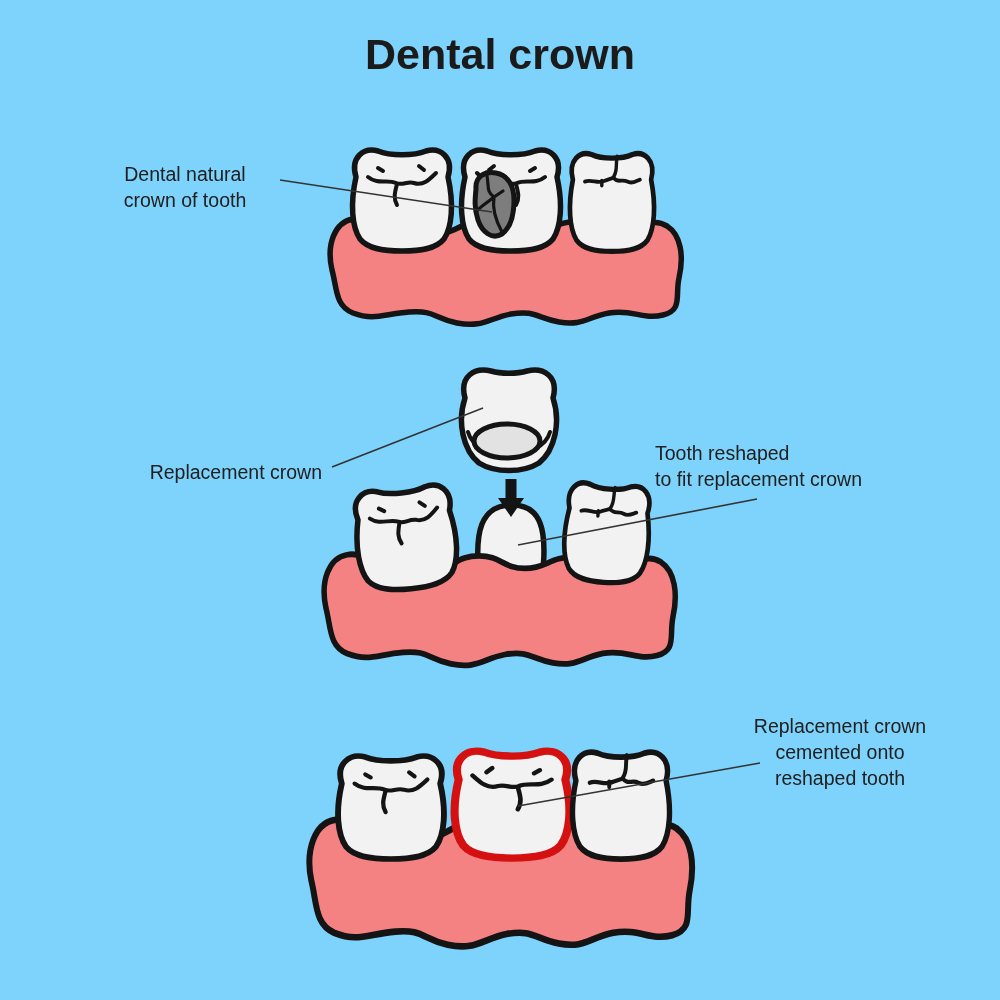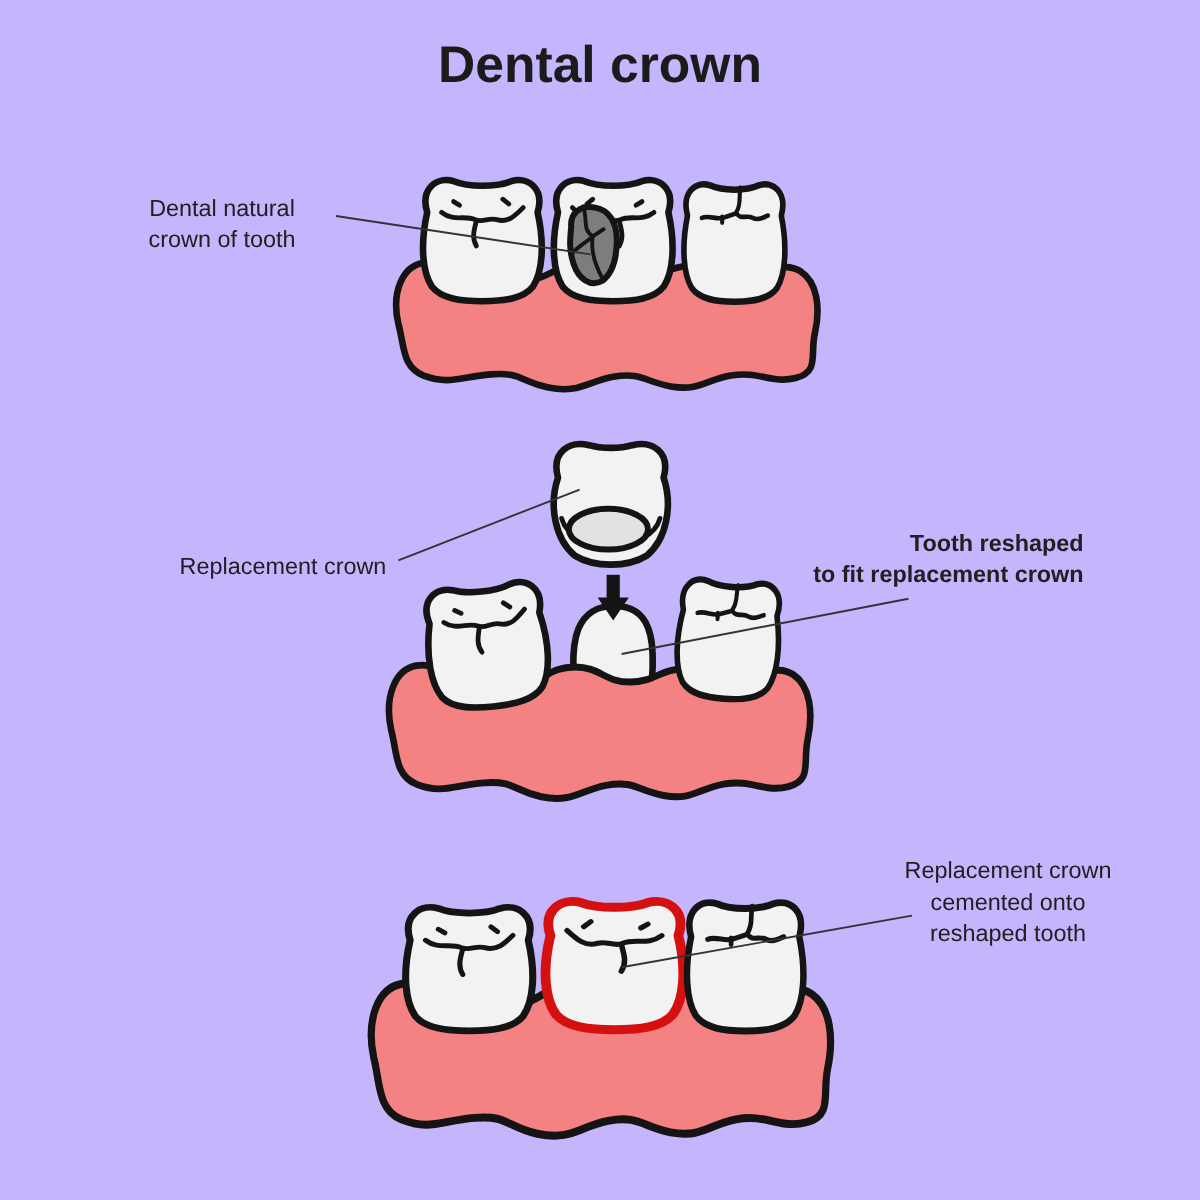--- a/index.html
+++ b/index.html
@@ -1,28 +1,28 @@
 <!DOCTYPE html>
 <html style="--gum-pink: #F58282; --tooth-fill: #F2F2F2; --cavity-gray: #7D7D7D; --crown-hollow: #E2E2E2; --crown-accent-red: #D41010; --outline-black: #141414;"><head>
 <meta charset="utf-8">
 <style>
   html,body{margin:0;padding:0;background:#ffffff;}
   body{width:1000px;height:1000px;font-family:"Liberation Sans",sans-serif;}
-  .canvas{position:relative;width:1000px;height:1000px;background:#c4b5fd;overflow:hidden;}
+  .canvas{position:relative;width:1000px;height:1000px;background:#7dd3fc;overflow:hidden;}
   .title{
     position:absolute;top:30px;left:0;width:100%;
     text-align:center;font-size:43px;font-weight:700;color:#1b1b1b;
   }
   .label{
     position:absolute;font-size:19.5px;line-height:1.34;color:#202020;
     white-space:pre-line;
   }
   #lbl-damaged{left:85px;top:161px;width:200px;text-align:center;}
   #lbl-replacement{left:118px;top:459px;width:204px;text-align:right;}
-  #lbl-reshaped{left:655px;top:440px;width:248px;text-align:right;font-weight:bold;}
+  #lbl-reshaped{left:655px;top:440px;width:248px;text-align:left;}
   #lbl-cemented{left:738px;top:713px;width:204px;text-align:center;}
   svg.art{position:absolute;top:0;left:0;}
   .outline{stroke:var(--outline-black);stroke-width:5.5;stroke-linejoin:round;}
   .red-outline{stroke:var(--crown-accent-red);stroke-width:7;}
   .tooth{fill:var(--tooth-fill);}
   .gum{fill:var(--gum-pink);}
   .fiss{stroke:var(--outline-black);stroke-width:4;fill:none;stroke-linecap:round;stroke-linejoin:round;}
   .cavity{fill:var(--cavity-gray);stroke:var(--outline-black);stroke-width:5;}
   .crack{stroke:var(--outline-black);stroke-width:3.2;fill:none;stroke-linecap:round;}
   .hollow{fill:var(--crown-hollow);stroke:var(--outline-black);stroke-width:5;}

